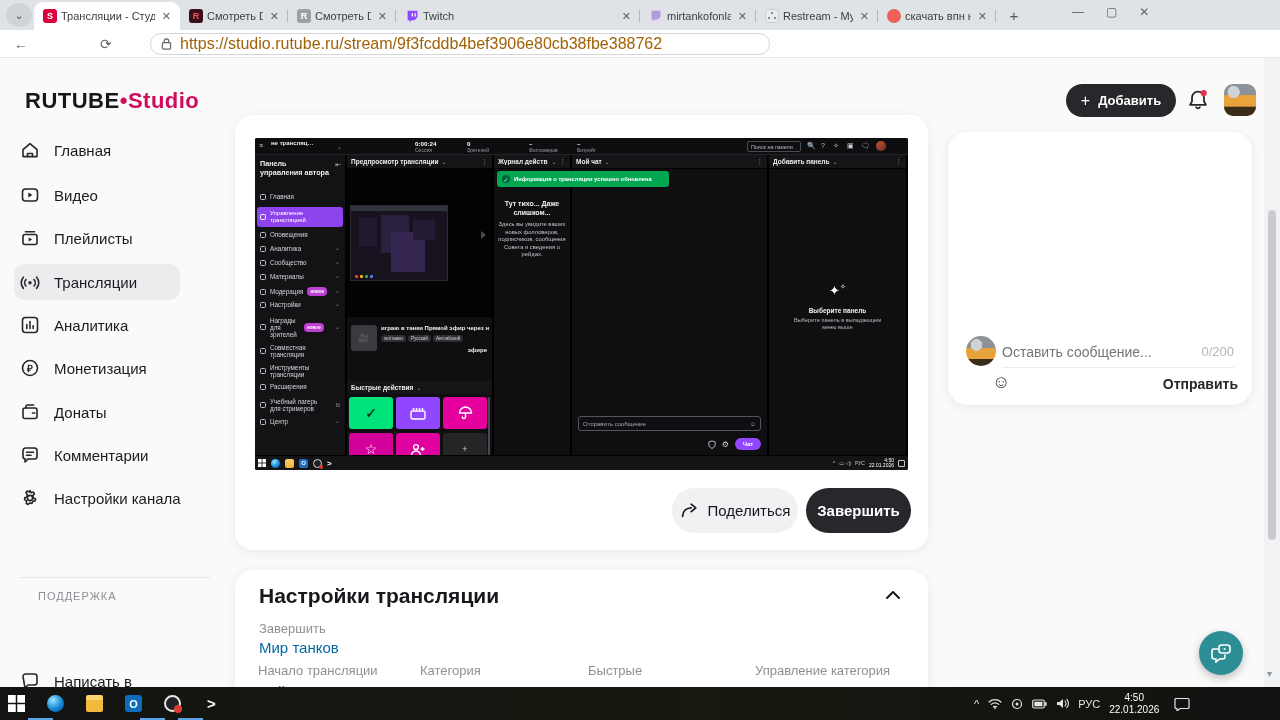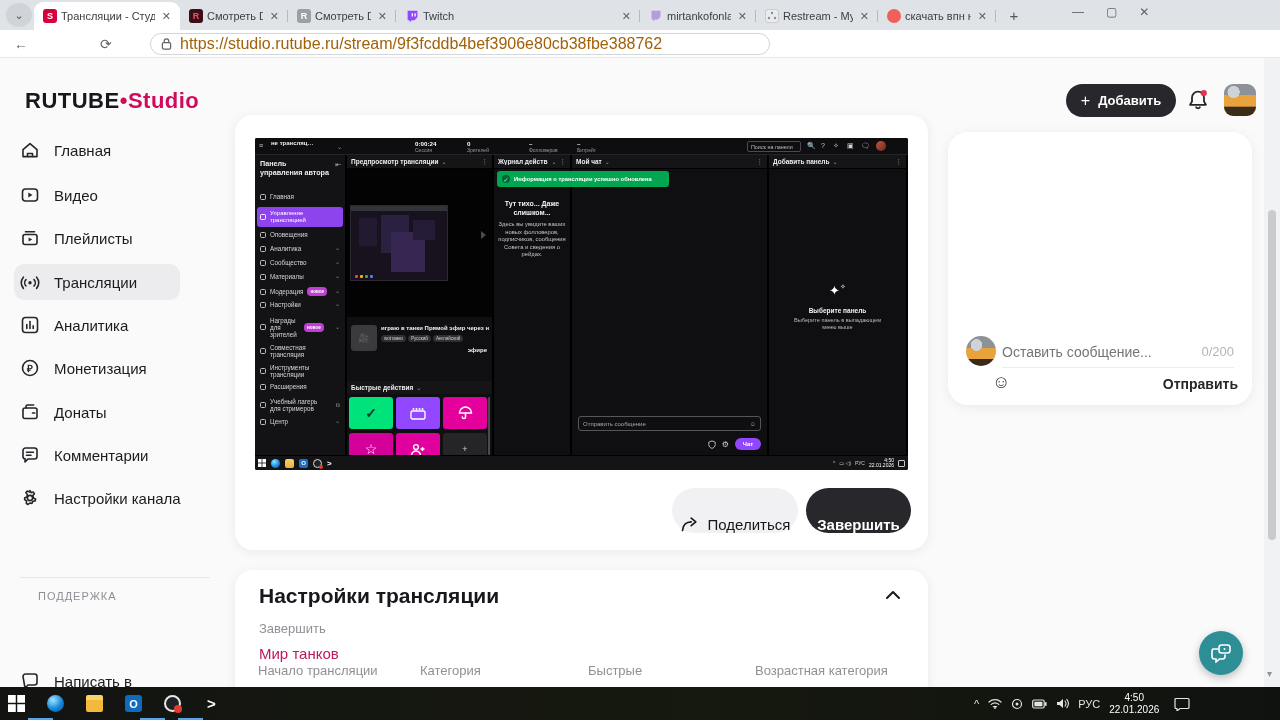--- a/index.html
+++ b/index.html
@@ -66,25 +66,25 @@
 
   
   #innertask{position:absolute;left:0;bottom:0;width:653px;height:15px;background:#141416;border-top:1px solid #000;display:flex;align-items:center;padding:0 3px;gap:5px}
   .itic{width:9px;height:9px;border-radius:2px;flex:0 0 auto}
   #hosttask{position:absolute;left:0;top:687px;width:1280px;height:33px;background:linear-gradient(90deg,#131412,#16190f 55%,#101210);display:flex;align-items:center}
   .htic{width:17px;height:17px;margin:0 11px;position:relative}
   .htline{position:absolute;top:31px;height:2px;background:#5ba3e8}
   .tray{display:flex;align-items:center;gap:9px;color:#e4e4e6;font-size:11px}
 
   
-  .pill{display:flex;align-items:flex-end;justify-content:center;border-radius:23px;font-size:15px}
+  .pill{display:flex;align-items:center;justify-content:center;border-radius:23px;font-size:15px}
   #sharebtn{position:absolute;right:130px;top:373px;width:126px;height:45px;background:#f1f1f4;color:#17171c;gap:9px}
   #finishbtn{position:absolute;right:17px;top:373px;width:105px;height:45px;background:#28282c;color:#fff;font-weight:bold}
   .flabel{font-size:13px;color:#8f8f96}
-  .fvalue{font-size:15px;color:#be185d;margin-top:11px}
+  .fvalue{font-size:15px;color:#0369a1;margin-top:5px}
   #scrolltrack{position:absolute;left:1264px;top:58px;width:16px;height:629px;background:#f1f2f3}
   #scrollthumb{position:absolute;left:1268px;top:210px;width:8px;height:330px;border-radius:4px;background:#c9cbce}
   #fab{position:absolute;left:1199px;top:631px;width:44px;height:44px;border-radius:50%;background:#2e8e96;box-shadow:0 3px 8px rgba(0,0,0,.25);display:flex;align-items:center;justify-content:center}
 </style>
 </head>
 <body>
 
 <div id="screen">
 
   <div id="tabbar">
@@ -521,21 +521,21 @@
     </div>
     <div class="abs" style="left:185px;top:93px">
       <div class="flabel">Категория</div>
         <div class="fvalue">Видеоигры</div>
     </div>
     <div class="abs" style="left:353px;top:93px">
       <div class="flabel">Быстрые</div>
         <div class="fvalue">Для всех</div>
     </div>
     <div class="abs" style="left:520px;top:93px">
-      <div class="flabel">Возрастная категория</div>
+      <div class="flabel">Управление категория</div>
         <div class="fvalue">Широкая аудитория</div>
     </div>
   </div>
 
   <div class="card" id="chatcard">
     <div class="abs" style="left:18px;top:204px;width:30px;height:30px;border-radius:50%;background:radial-gradient(circle at 35% 30%,#cfd3d8 0 20%,transparent 21%),linear-gradient(180deg,#8d9298 0 40%,#e8a33c 41% 75%,#3a2c18 76%)"></div>
     <div class="abs" style="left:54px;top:204px;width:232px;height:32px;border-bottom:1px solid #ececf0;display:flex;align-items:center">
       <input style="border: 0px; outline: 0px; flex: 1 1 0%; font-size: 14px; color: rgb(51, 51, 58); font-family: &quot;Liberation Sans&quot;, sans-serif; background: transparent;" placeholder="Оставить сообщение...">
       <span style="font-size:13px;color:#b4b4ba">0/200</span>
     </div>

